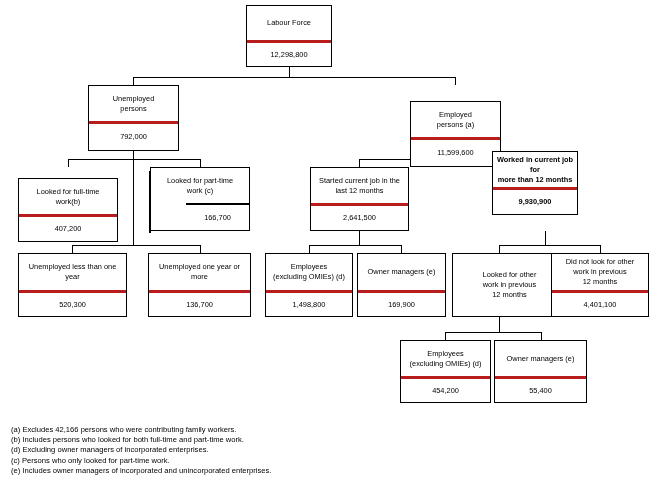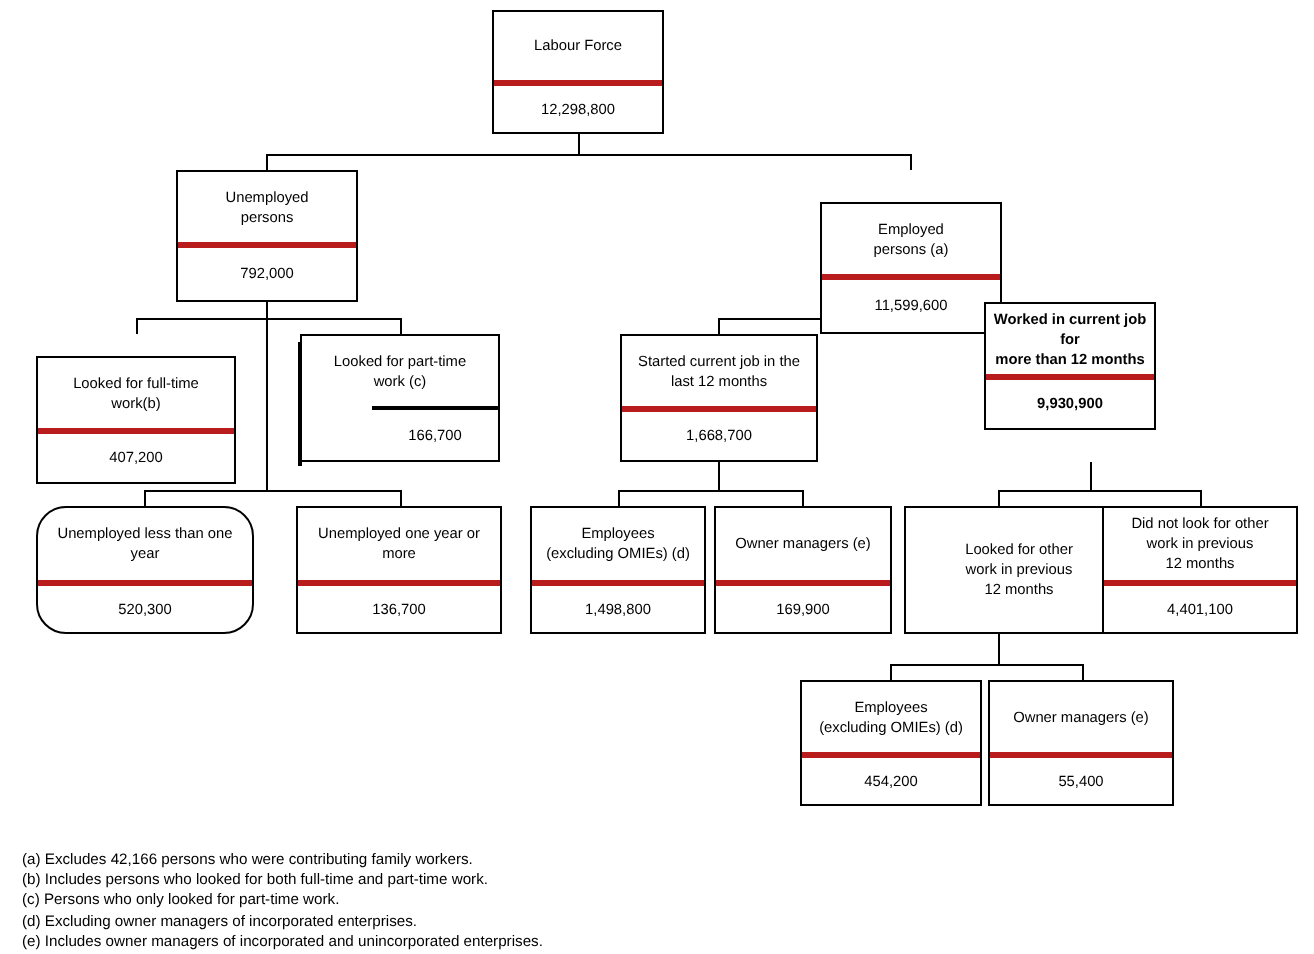--- a/index.html
+++ b/index.html
@@ -155,29 +155,29 @@
       <div class="node shadowed" style="left: 150px; top: 167px; width: 100px; height: 64px; justify-content: space-between;">
         <div class="label">
           <span>Looked for part-time<br>work (c)</span>
         </div>
         <div class="value" style="height: 27px; margin-left: 35px;">166,700</div>
       </div>
       <div class="node" style="left: 310px; top: 167px; width: 99px; height: 64px;">
         <div class="label">
           <span>Started current job in the<br>last 12 months</span>
         </div>
-        <div class="value" style="height: 27px;">1,668,700</div>
+        <div class="value" style="height: 27px;">2,641,500</div>
       </div>
       <div class="node" style="left: 492px; top: 151px; width: 86px; height: 64px; font-weight: bold;">
         <div class="label">
           <span>Worked in current job for<br>more than 12 months</span>
         </div>
         <div class="value" style="height: 27px;">9,930,900</div>
       </div>
-      <div class="node" style="left: 18px; top: 253px; width: 109px; height: 64px; border-radius: 15px;">
+      <div class="node" style="left: 18px; top: 253px; width: 109px; height: 64px;">
         <div class="label">
           <span>Unemployed less than one<br>year</span>
         </div>
         <div class="value" style="height: 26px;">520,300</div>
       </div>
       <div class="node" style="left: 148px; top: 253px; width: 103px; height: 64px;">
         <div class="label">
           <span>Unemployed one year or<br>more</span>
         </div>
         <div class="value" style="height: 26px;">136,700</div>
@@ -215,18 +215,18 @@
         <div class="label">
           <span>Owner managers (e)</span>
         </div>
         <div class="value" style="height: 26px;">55,400</div>
       </div>
     </div>
 
   <div id="footnotes">
       <div class="fn">(a) Excludes 42,166 persons who were contributing family workers.</div>
       <div class="fn">(b) Includes persons who looked for both full-time and part-time work.</div>
+      <div class="fn">(d) Excluding owner managers of incorporated enterprises.</div>
       <div class="fn">(c) Persons who only looked for part-time work.</div>
-      <div class="fn">(d) Excluding owner managers of incorporated enterprises.</div>
       <div class="fn">(e) Includes owner managers of incorporated and unincorporated enterprises.</div>
     </div>
 
 </div>
 
 </body></html>

